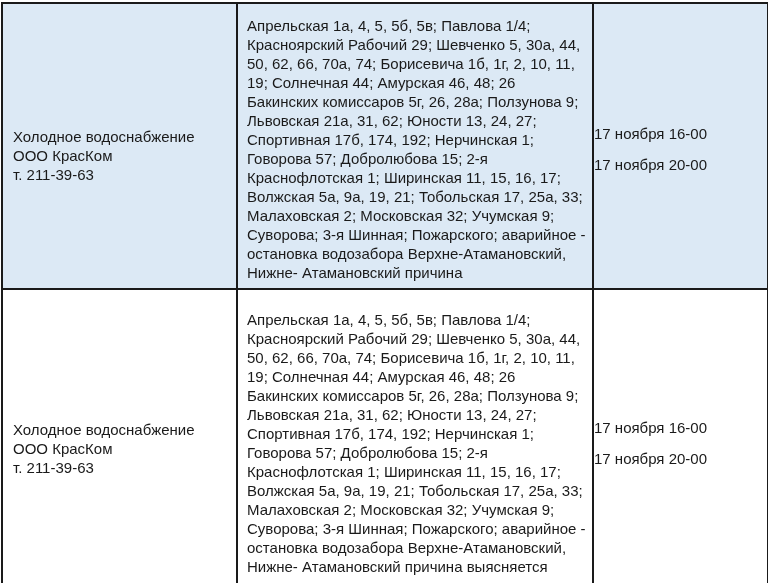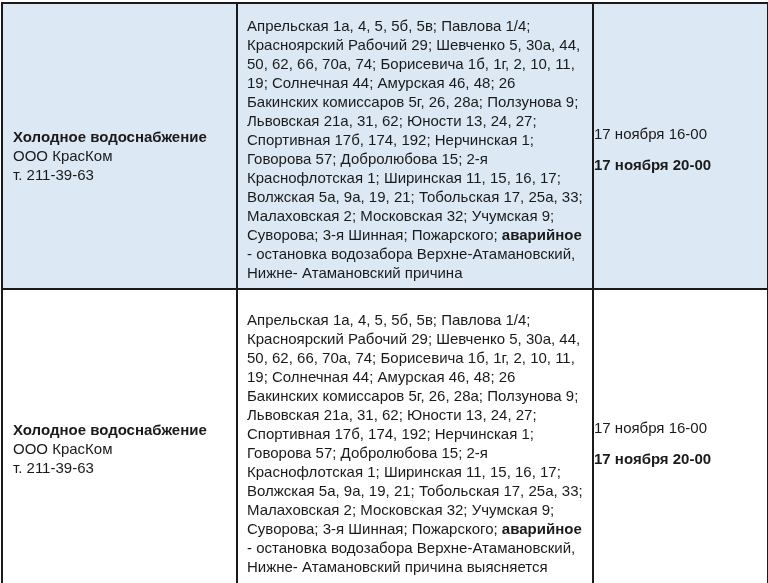--- a/index.html
+++ b/index.html
@@ -43,21 +43,21 @@
     }
     td.addresses-cell {
       padding-left: 9px !important;
       padding-right: 2px !important;
       padding-top: 6px !important;
     }
     td.time-cell {
       text-align: left;
       padding-top: 6px !important;
     }
-    .bold { font-weight: bold; margin-top: 12px; }
+    .bold { font-weight: normal; margin-top: 12px; }
     .line { display: block; }
   </style>
 </head>
 <body>
 
 <table class="outage-table">
   <colgroup>
     <col class="c1">
     <col class="c2">
     <col class="c3">

